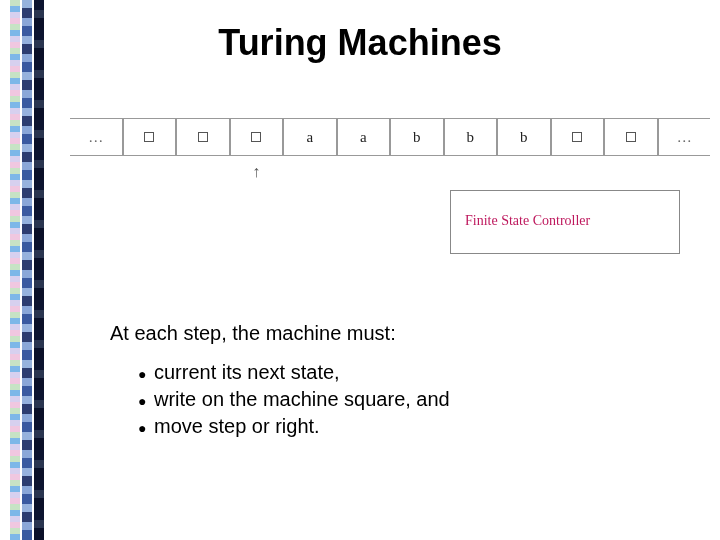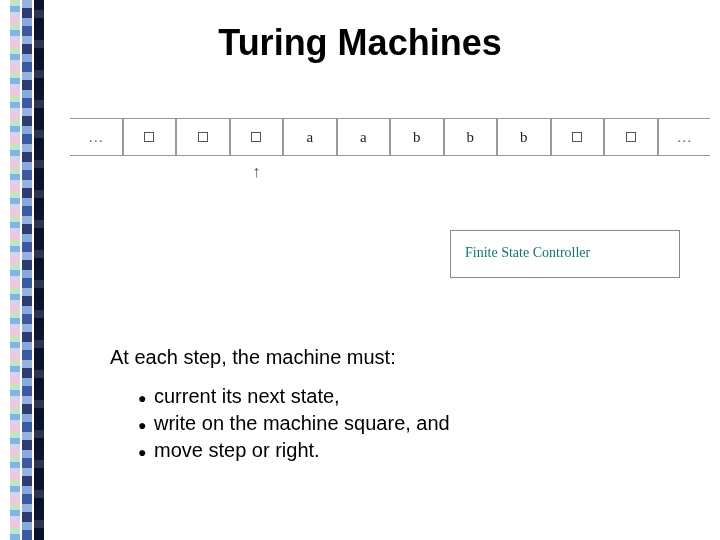--- a/index.html
+++ b/index.html
@@ -109,33 +109,32 @@
     left: 50%;
     transform: translateX(-50%);
   }
 
   .fsc-box {
     position: absolute;
     right: 40px;
     top: 190px;
     width: 200px;
     border: 1px solid #888;
-    padding: 12px 14px;
+    padding: 20px 14px;
     font-family: "Times New Roman", serif;
     font-size: 14px;
-    color: #0f766e;
+    color: #be185d;
     line-height: 1.4;
-    margin-top: 40px;
   }
   .fsc-box .fsc-title { margin-bottom: 2px; }
 
   .body-text {
     position: absolute;
     left: 110px;
-    top: 346px;
+    top: 322px;
     width: 540px;
     font-size: 20px;
     color: #000;
   }
   .body-text .lead {
     margin-bottom: 14px;
   }
   .bullets {
     margin-left: 28px;
   }

